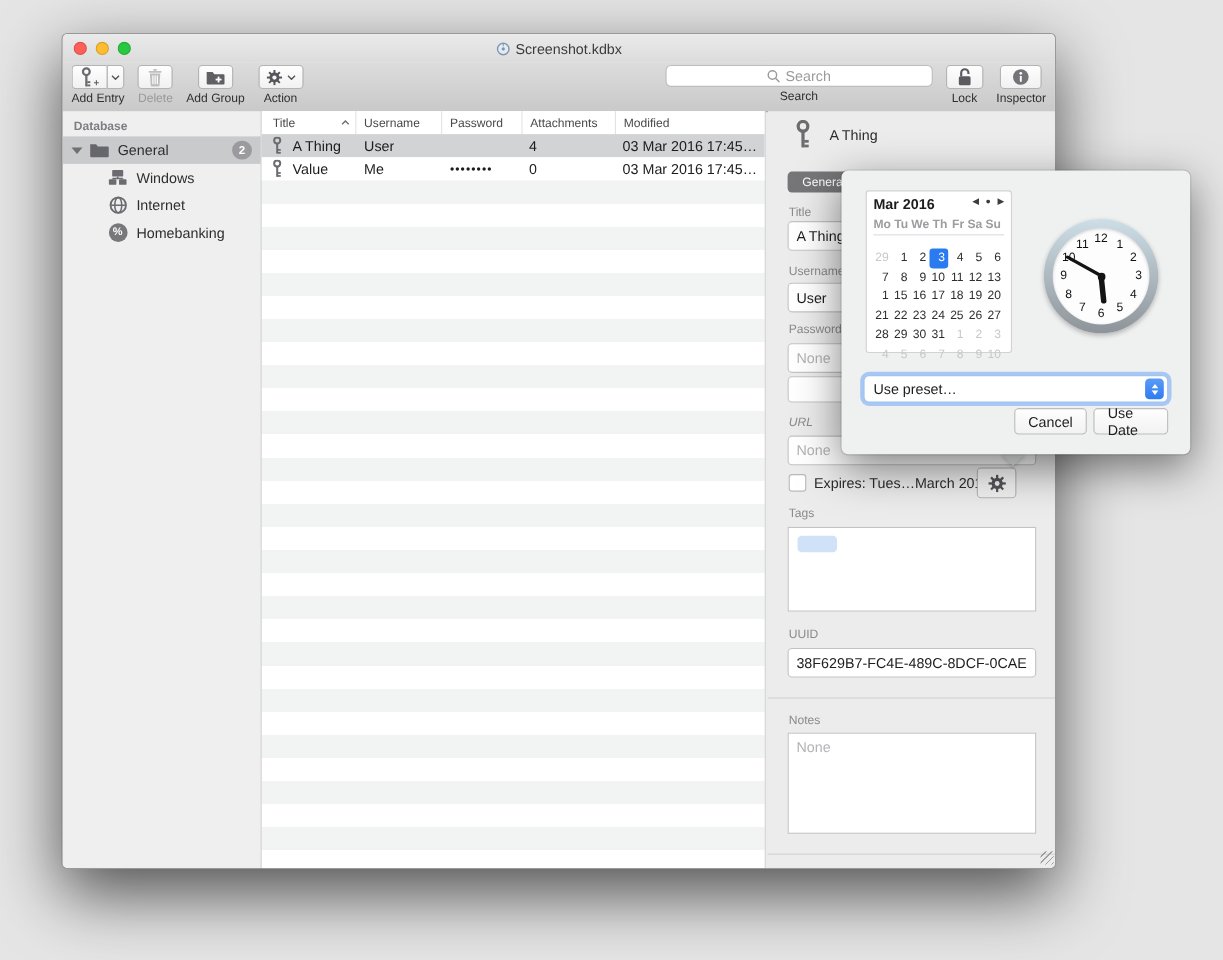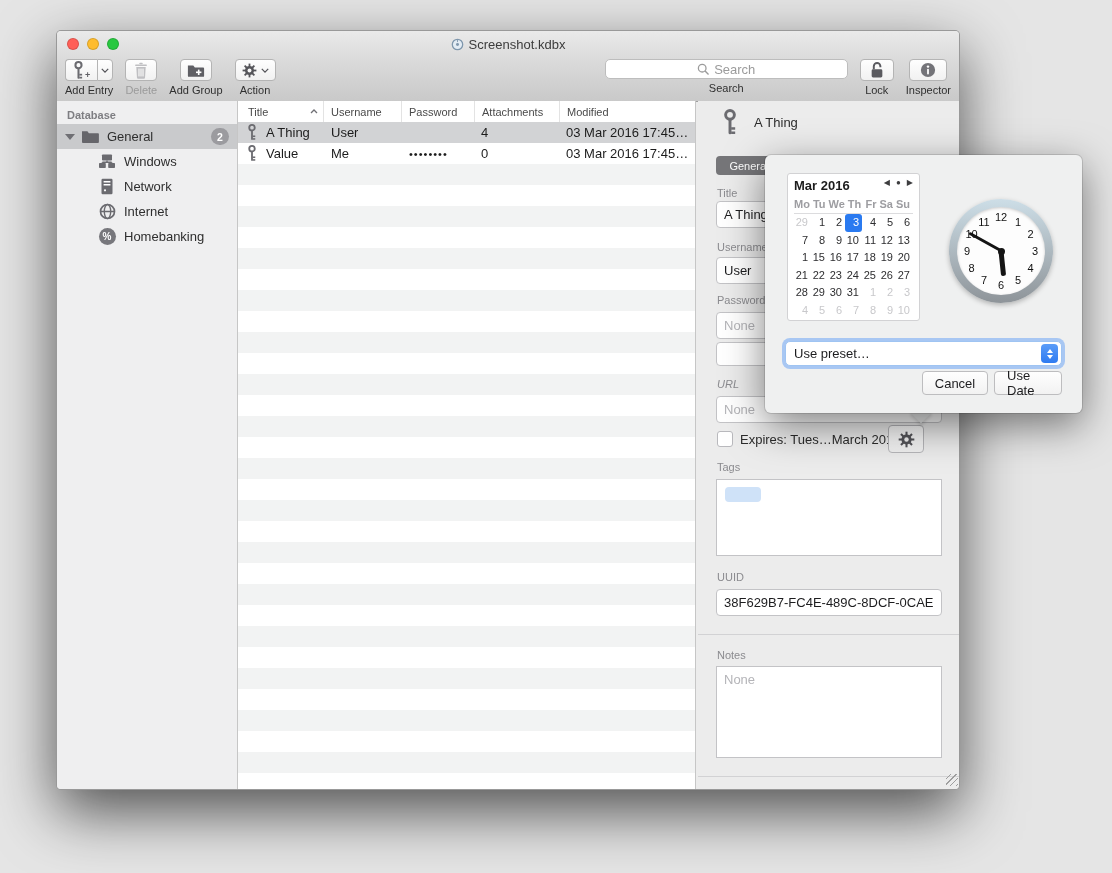--- a/index.html
+++ b/index.html
@@ -92,21 +92,21 @@
   .popover{position:absolute;left:765px;top:155px;width:317px;height:258px;background:#eff0f0;border-radius:6px;
            box-shadow:0 12px 40px rgba(0,0,0,.5),0 0 0 1px rgba(0,0,0,.12);z-index:50;}
   .pop-arrow{position:absolute;left:148px;top:249px;width:16px;height:16px;background:#eff0f0;
              transform:rotate(45deg);box-shadow:2px 2px 3px rgba(0,0,0,.12);z-index:49;}
   .cal{position:absolute;left:22px;top:18px;width:133px;height:148px;background:#fff;border:1px solid #d2d2d4;
        border-radius:3px;box-sizing:border-box;padding:4px 6px;}
   .cal-head{display:flex;align-items:flex-start;font-size:13px;font-weight:bold;color:#1c1c1c;height:18px;}
   .cal-nav{margin-left:auto;display:flex;gap:6px;font-size:8px;color:#3d3d3f;align-items:center;}
   .cal-days{display:grid;grid-template-columns:repeat(7,1fr);height:15px;border-bottom:1px solid #dcdcde;margin-top:2px;}
   .cal-days span{font-size:11px;font-weight:bold;color:#9d9da1;text-align:right;padding-right:3px;}
-  .cal-grid{display:grid;grid-template-columns:repeat(7,1fr);grid-auto-rows:17.5px;margin-top:0;}
+  .cal-grid{display:grid;grid-template-columns:repeat(7,1fr);grid-auto-rows:17.5px;margin-top:12px;}
   .cal-cell{font-size:11px;color:#2e2e30;text-align:right;padding-right:3px;line-height:17.5px;border-radius:3px;}
   .cal-cell.muted{color:#c8c8cb;}
   .cal-cell.sel{background:#2a7af0;color:#fff;}
   .clock{position:absolute;left:184px;top:44px;width:104px;height:104px;border-radius:50%;
          background:linear-gradient(180deg,#cddee7,#8e9499);box-shadow:0 2px 5px rgba(0,0,0,.25);}
   .clock-face{position:absolute;left:8px;top:8px;width:88px;height:88px;border-radius:50%;background:#fdfdfd;
               box-shadow:inset 0 1px 3px rgba(0,0,0,.2);}
   .clock-num{position:absolute;font-size:11px;color:#111;transform:translate(-50%,-50%);}
   .hand{position:absolute;left:50%;bottom:50%;transform-origin:50% 100%;background:#141414;border-radius:2px;}
   .hand.minute{width:3px;height:37px;margin-left:-1.5px;}
@@ -322,28 +322,20 @@
           <span>General</span>
           <span class="badge">2</span>
         </div>
         <div class="sb-row sb-sub">
           <span class="sb-ico">
               <svg width="18" height="15">
                 <use href="#ic-computers"></use>
               </svg>
             </span>
           <span>Windows</span>
-        </div>
-        <div class="sb-row sb-sub">
-          <span class="sb-ico">
-              <svg width="14" height="17">
-                <use href="#ic-server"></use>
-              </svg>
-            </span>
-          <span>Network</span>
         </div>
         <div class="sb-row sb-sub">
           <span class="sb-ico">
               <svg width="17" height="17">
                 <use href="#ic-globe"></use>
               </svg>
             </span>
           <span>Internet</span>
         </div>
         <div class="sb-row sb-sub">

